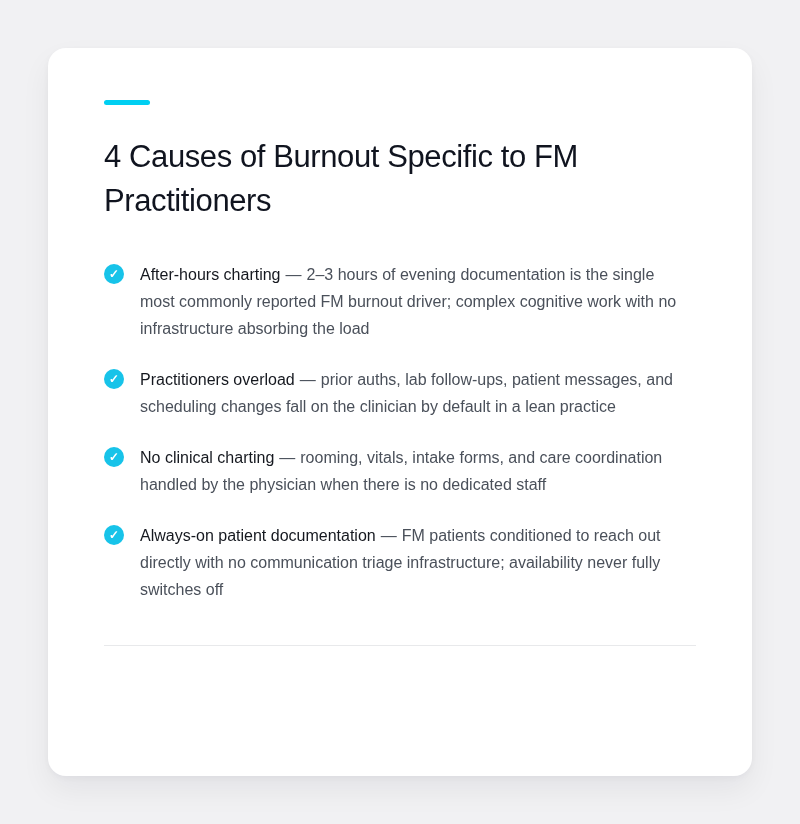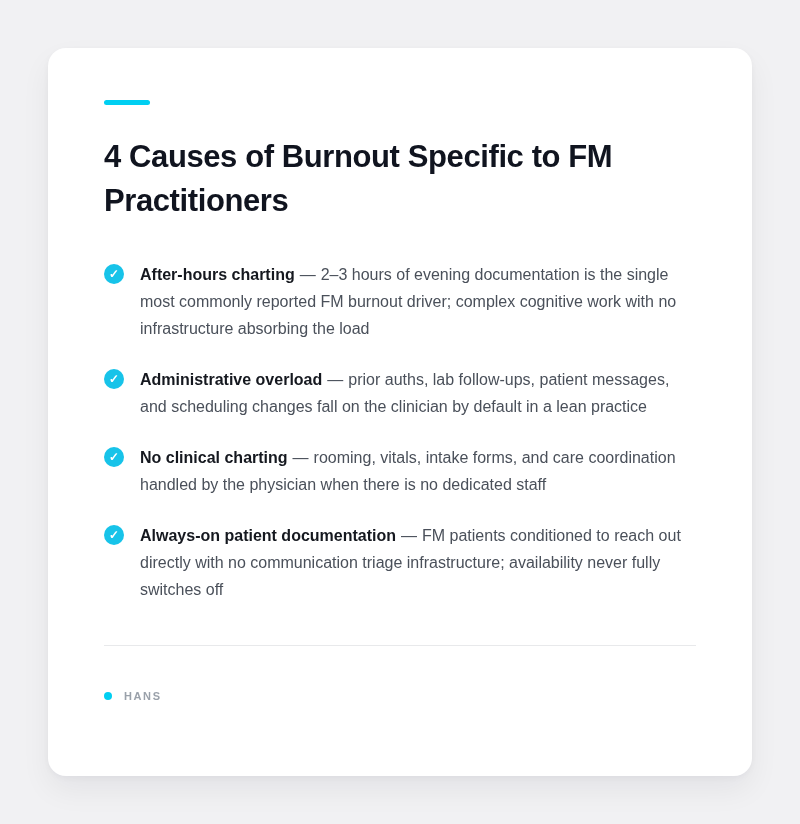--- a/index.html
+++ b/index.html
@@ -33,21 +33,21 @@
   .accent-bar {
     width: 46px;
     height: 5px;
     border-radius: 3px;
     background: var(--accent);
     margin: 2px 0 30px 0;
   }
   h1.title {
     font-size: 31px;
     line-height: 1.42;
-    font-weight: 700;
+    font-weight: 400;
     letter-spacing: -0.4px;
     color: var(--title);
     margin: 0 0 38px 0;
     max-width: 600px;
   }
   .list {
     display: flex;
     flex-direction: column;
     gap: 24px;
   }
@@ -69,21 +69,21 @@
     line-height: 20px;
     text-align: center;
   }
   .item-text {
     font-size: 16px;
     line-height: 27px;
     color: var(--body);
     max-width: 552px;
   }
   .item-text .lead {
-    font-weight: 700;
+    font-weight: 400;
     color: var(--lead);
   }
   .item-text .dash {
     margin: 0 5px;
     color: var(--body);
   }
   .divider {
     height: 1px;
     background: var(--divider);
     margin-top: 42px;
@@ -118,35 +118,31 @@
 
   <div class="list">
 
     <div class="item">
       <span class="check">✓</span>
       <p class="item-text"><span class="lead">After-hours charting</span><span class="dash">—</span><span>2–3 hours of evening documentation is the single most commonly reported FM burnout driver; complex cognitive work with no infrastructure absorbing the load</span></p>
     </div>
 
     <div class="item">
       <span class="check">✓</span>
-      <p class="item-text"><span class="lead">Administrative overload</span><span class="dash">—</span><span>prior auths, lab follow-ups, patient messages, and scheduling changes fall on the clinician by default in a lean practice</span></p>
+      <p class="item-text"><span class="lead">Practitioners overload</span><span class="dash">—</span><span>prior auths, lab follow-ups, patient messages, and scheduling changes fall on the clinician by default in a lean practice</span></p>
     </div>
 
     <div class="item">
       <span class="check">✓</span>
       <p class="item-text"><span class="lead">No clinical charting</span><span class="dash">—</span><span>rooming, vitals, intake forms, and care coordination handled by the physician when there is no dedicated staff</span></p>
     </div>
 
     <div class="item">
       <span class="check">✓</span>
       <p class="item-text"><span class="lead">Always-on patient documentation</span><span class="dash">—</span><span>FM patients conditioned to reach out directly with no communication triage infrastructure; availability never fully switches off</span></p>
     </div>
 
   </div>
 
   <div class="divider"></div>
 
-  <div class="footer">
-    <span class="brand-dot"></span>
-    <span class="brand-name">HANS</span>
-  </div>
 
 </div>
 
 </body></html>

